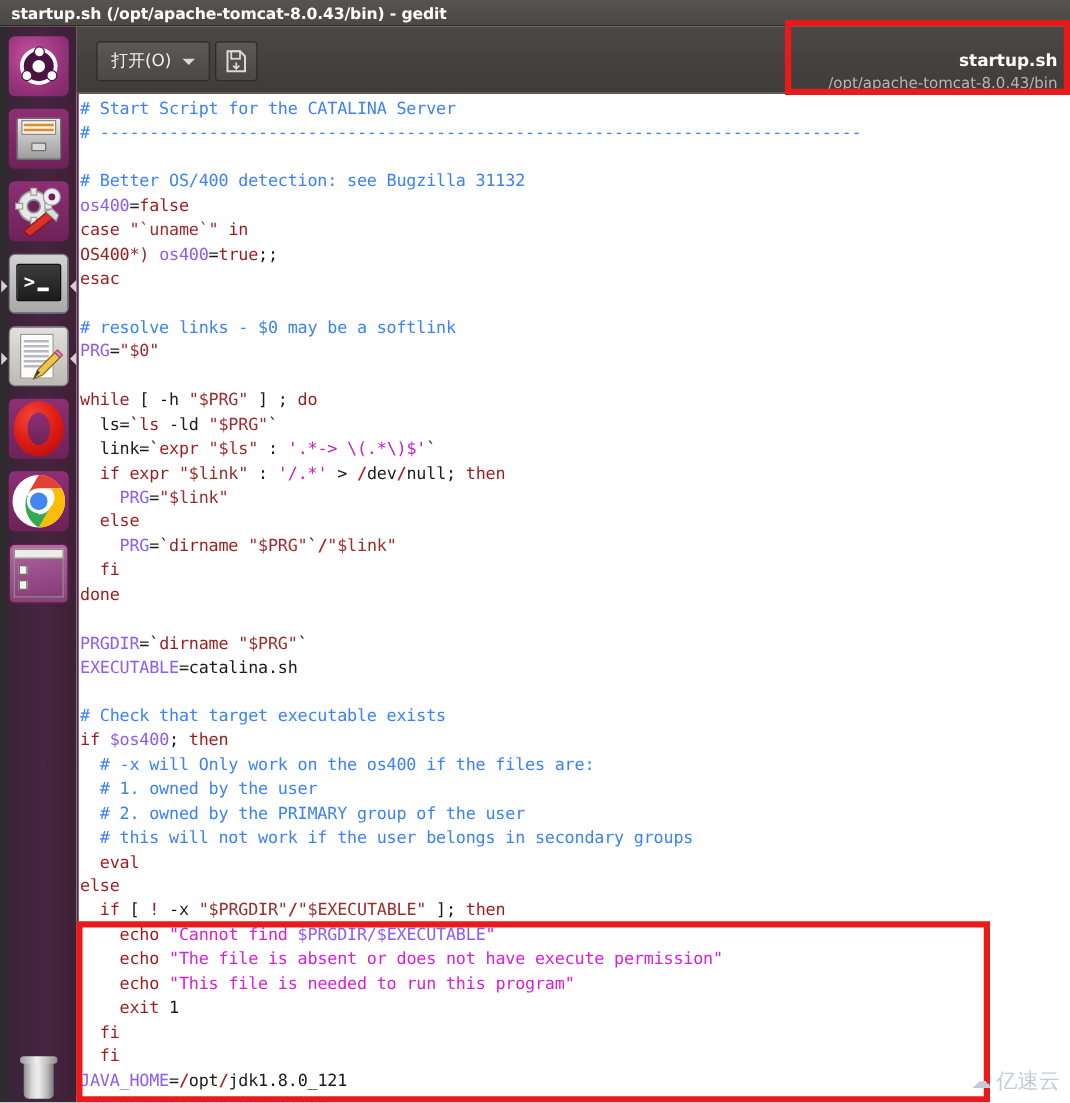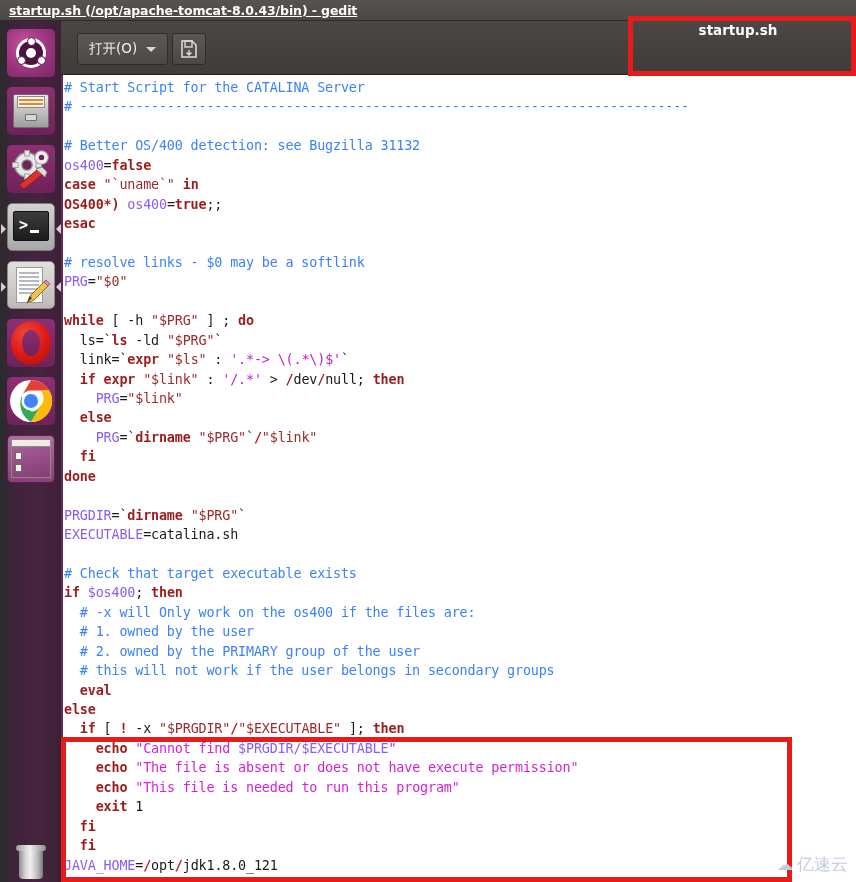--- a/index.html
+++ b/index.html
@@ -28,21 +28,20 @@
     align-items: center;
   }
   #titlebar .title-text {
     color: #ffffff;
     font-size: 12.5px;
     font-weight: bold;
     font-family: "DejaVu Sans", sans-serif;
     padding-left: 9px;
     letter-spacing: -0.1px;
     white-space: nowrap;
-    text-decoration: underline;
   }
 
   
   #launcher {
     position: absolute;
     left: 0; top: 21px;
     width: 61px; height: 861px;
     background: linear-gradient(to right, #2c2c2c 0%, #3a2438 18%, #47243f 55%, #3d2036 100%);
     z-index: 20;
   }
@@ -332,23 +331,23 @@
     left: 111px; top: 12px;
     width: 34px; height: 32px;
     background: linear-gradient(to bottom, #5c5855 0%, #4c4845 100%);
     border: 1px solid #302c2a;
     border-radius: 3px;
     box-sizing: border-box;
     cursor: pointer;
   }
   #doc-info {
     position: absolute;
-    right: 10px; top: 1px;
+    right: 10px; top: 20px;
     width: 216px;
-    text-align: center;
+    text-align: right;
     color: #ffffff;
   }
   #doc-info .doc-name {
     font-size: 13.5px;
     font-weight: bold;
     font-family: "DejaVu Sans", sans-serif;
     line-height: 17px;
     white-space: nowrap;
   }
   #doc-info .doc-path {
@@ -381,21 +380,21 @@
     font-size: 13.4px;
     line-height: 19.45px;
     white-space: pre;
     color: #1a1a1a;
     letter-spacing: -0.15px;
   }
   #code .line { height: 19.45px; }
 
   
   .c-comment { color: #3b82f6; }
-  .c-keyword { color: #9c1c1c; font-weight: bold; }
+  .c-keyword { color: #9c1c1c; font-weight: normal; }
   .c-var     { color: #8b5cf6; }
   .c-str     { color: #9c2c2c; }
   .c-sq      { color: #c61ec6; }
   .c-estr    { color: #d61fd6; }
   .c-plain   { color: #1a1a1a; }
   .c-slash   { color: #b32121; font-weight: bold; }
 
   
   .redbox {
     position: absolute;
@@ -551,20 +550,21 @@
   </div>
   <div id="btn-save">
     <svg viewBox="0 0 20 20" width="20" height="20" style="margin:5px 0 0 6px;">
       <path d="M3 2 H13 L17 6 V18 H3 Z" fill="none" stroke="#dcd9d6" stroke-width="1.6"></path>
       <rect x="6" y="2" width="7" height="6" fill="none" stroke="#dcd9d6" stroke-width="1.4"></rect>
       <path d="M10 11 V16 M7.5 13.5 L10 16 L12.5 13.5" stroke="#dcd9d6" stroke-width="1.4" fill="none"></path>
     </svg>
   </div>
   <div id="doc-info">
     <div class="doc-name">startup.sh</div>
+    <div class="doc-path">/opt/apache-tomcat-8.0.43/bin</div>
   </div>
 </div>
 
 <div id="editor">
   <div id="gutter"></div>
   <div id="code"><div class="line"><span class="c-comment"># Start Script for the CATALINA Server</span></div><div class="line"><span class="c-comment"># -----------------------------------------------------------------------------</span></div><div class="line">&nbsp;</div><div class="line"><span class="c-comment"># Better OS/400 detection: see Bugzilla 31132</span></div><div class="line"><span class="c-var">os400</span><span class="c-plain">=</span><span class="c-keyword">false</span></div><div class="line"><span class="c-keyword">case</span><span class="c-plain"> </span><span class="c-str">"`uname`"</span><span class="c-plain"> </span><span class="c-keyword">in</span></div><div class="line"><span class="c-keyword">OS400*)</span><span class="c-plain"> </span><span class="c-var">os400</span><span class="c-plain">=</span><span class="c-keyword">true</span><span class="c-plain">;;</span></div><div class="line"><span class="c-keyword">esac</span></div><div class="line">&nbsp;</div><div class="line"><span class="c-comment"># resolve links - $0 may be a softlink</span></div><div class="line"><span class="c-var">PRG</span><span class="c-plain">=</span><span class="c-str">"$0"</span></div><div class="line">&nbsp;</div><div class="line"><span class="c-keyword">while</span><span class="c-plain"> [ -h </span><span class="c-str">"$PRG"</span><span class="c-plain"> ] ; </span><span class="c-keyword">do</span></div><div class="line"><span class="c-plain">  ls</span><span class="c-plain">=`</span><span class="c-keyword">ls</span><span class="c-plain"> -ld </span><span class="c-str">"$PRG"</span><span class="c-plain">`</span></div><div class="line"><span class="c-plain">  link</span><span class="c-plain">=`</span><span class="c-keyword">expr</span><span class="c-plain"> </span><span class="c-str">"$ls"</span><span class="c-plain"> : </span><span class="c-sq">'.*-&gt; \(.*\)$'</span><span class="c-plain">`</span></div><div class="line"><span class="c-plain">  </span><span class="c-keyword">if expr</span><span class="c-plain"> </span><span class="c-str">"$link"</span><span class="c-plain"> : </span><span class="c-sq">'/.*'</span><span class="c-plain"> &gt; </span><span class="c-slash">/</span><span class="c-plain">dev</span><span class="c-slash">/</span><span class="c-plain">null; </span><span class="c-keyword">then</span></div><div class="line"><span class="c-var">    PRG</span><span class="c-plain">=</span><span class="c-str">"$link"</span></div><div class="line"><span class="c-plain">  </span><span class="c-keyword">else</span></div><div class="line"><span class="c-var">    PRG</span><span class="c-plain">=`</span><span class="c-keyword">dirname</span><span class="c-plain"> </span><span class="c-str">"$PRG"</span><span class="c-plain">`</span><span class="c-slash">/</span><span class="c-str">"$link"</span></div><div class="line"><span class="c-plain">  </span><span class="c-keyword">fi</span></div><div class="line"><span class="c-keyword">done</span></div><div class="line">&nbsp;</div><div class="line"><span class="c-var">PRGDIR</span><span class="c-plain">=`</span><span class="c-keyword">dirname</span><span class="c-plain"> </span><span class="c-str">"$PRG"</span><span class="c-plain">`</span></div><div class="line"><span class="c-var">EXECUTABLE</span><span class="c-plain">=catalina.sh</span></div><div class="line">&nbsp;</div><div class="line"><span class="c-comment"># Check that target executable exists</span></div><div class="line"><span class="c-keyword">if</span><span class="c-plain"> </span><span class="c-var">$os400</span><span class="c-plain">; </span><span class="c-keyword">then</span></div><div class="line"><span class="c-comment">  # -x will Only work on the os400 if the files are:</span></div><div class="line"><span class="c-comment">  # 1. owned by the user</span></div><div class="line"><span class="c-comment">  # 2. owned by the PRIMARY group of the user</span></div><div class="line"><span class="c-comment">  # this will not work if the user belongs in secondary groups</span></div><div class="line"><span class="c-plain">  </span><span class="c-keyword">eval</span></div><div class="line"><span class="c-keyword">else</span></div><div class="line"><span class="c-plain">  </span><span class="c-keyword">if</span><span class="c-plain"> [ </span><span class="c-keyword">!</span><span class="c-plain"> -x </span><span class="c-str">"$PRGDIR"</span><span class="c-slash">/</span><span class="c-str">"$EXECUTABLE"</span><span class="c-plain"> ]; </span><span class="c-keyword">then</span></div><div class="line"><span class="c-plain">    </span><span class="c-keyword">echo</span><span class="c-plain"> </span><span class="c-estr">"Cannot find </span><span class="c-var">$PRGDIR/$EXECUTABLE</span><span class="c-estr">"</span></div><div class="line"><span class="c-plain">    </span><span class="c-keyword">echo</span><span class="c-plain"> </span><span class="c-estr">"The file is absent or does not have execute permission"</span></div><div class="line"><span class="c-plain">    </span><span class="c-keyword">echo</span><span class="c-plain"> </span><span class="c-estr">"This file is needed to run this program"</span></div><div class="line"><span class="c-plain">    </span><span class="c-keyword">exit</span><span class="c-plain"> 1</span></div><div class="line"><span class="c-plain">  </span><span class="c-keyword">fi</span></div><div class="line"><span class="c-plain">  </span><span class="c-keyword">fi</span></div><div class="line"><span class="c-var">JAVA_HOME</span><span class="c-plain">=</span><span class="c-slash">/</span><span class="c-plain">opt</span><span class="c-slash">/</span><span class="c-plain">jdk1.8.0_121</span></div><div class="line"><span class="c-var">JRE_HOME</span><span class="c-plain">=</span><span class="c-var">${JAVA_HOME}</span><span class="c-slash">/</span><span class="c-plain">jre</span></div></div>
 </div>
 
 <div id="bottom-edge"></div>
 <div id="bottom-strip"></div>

